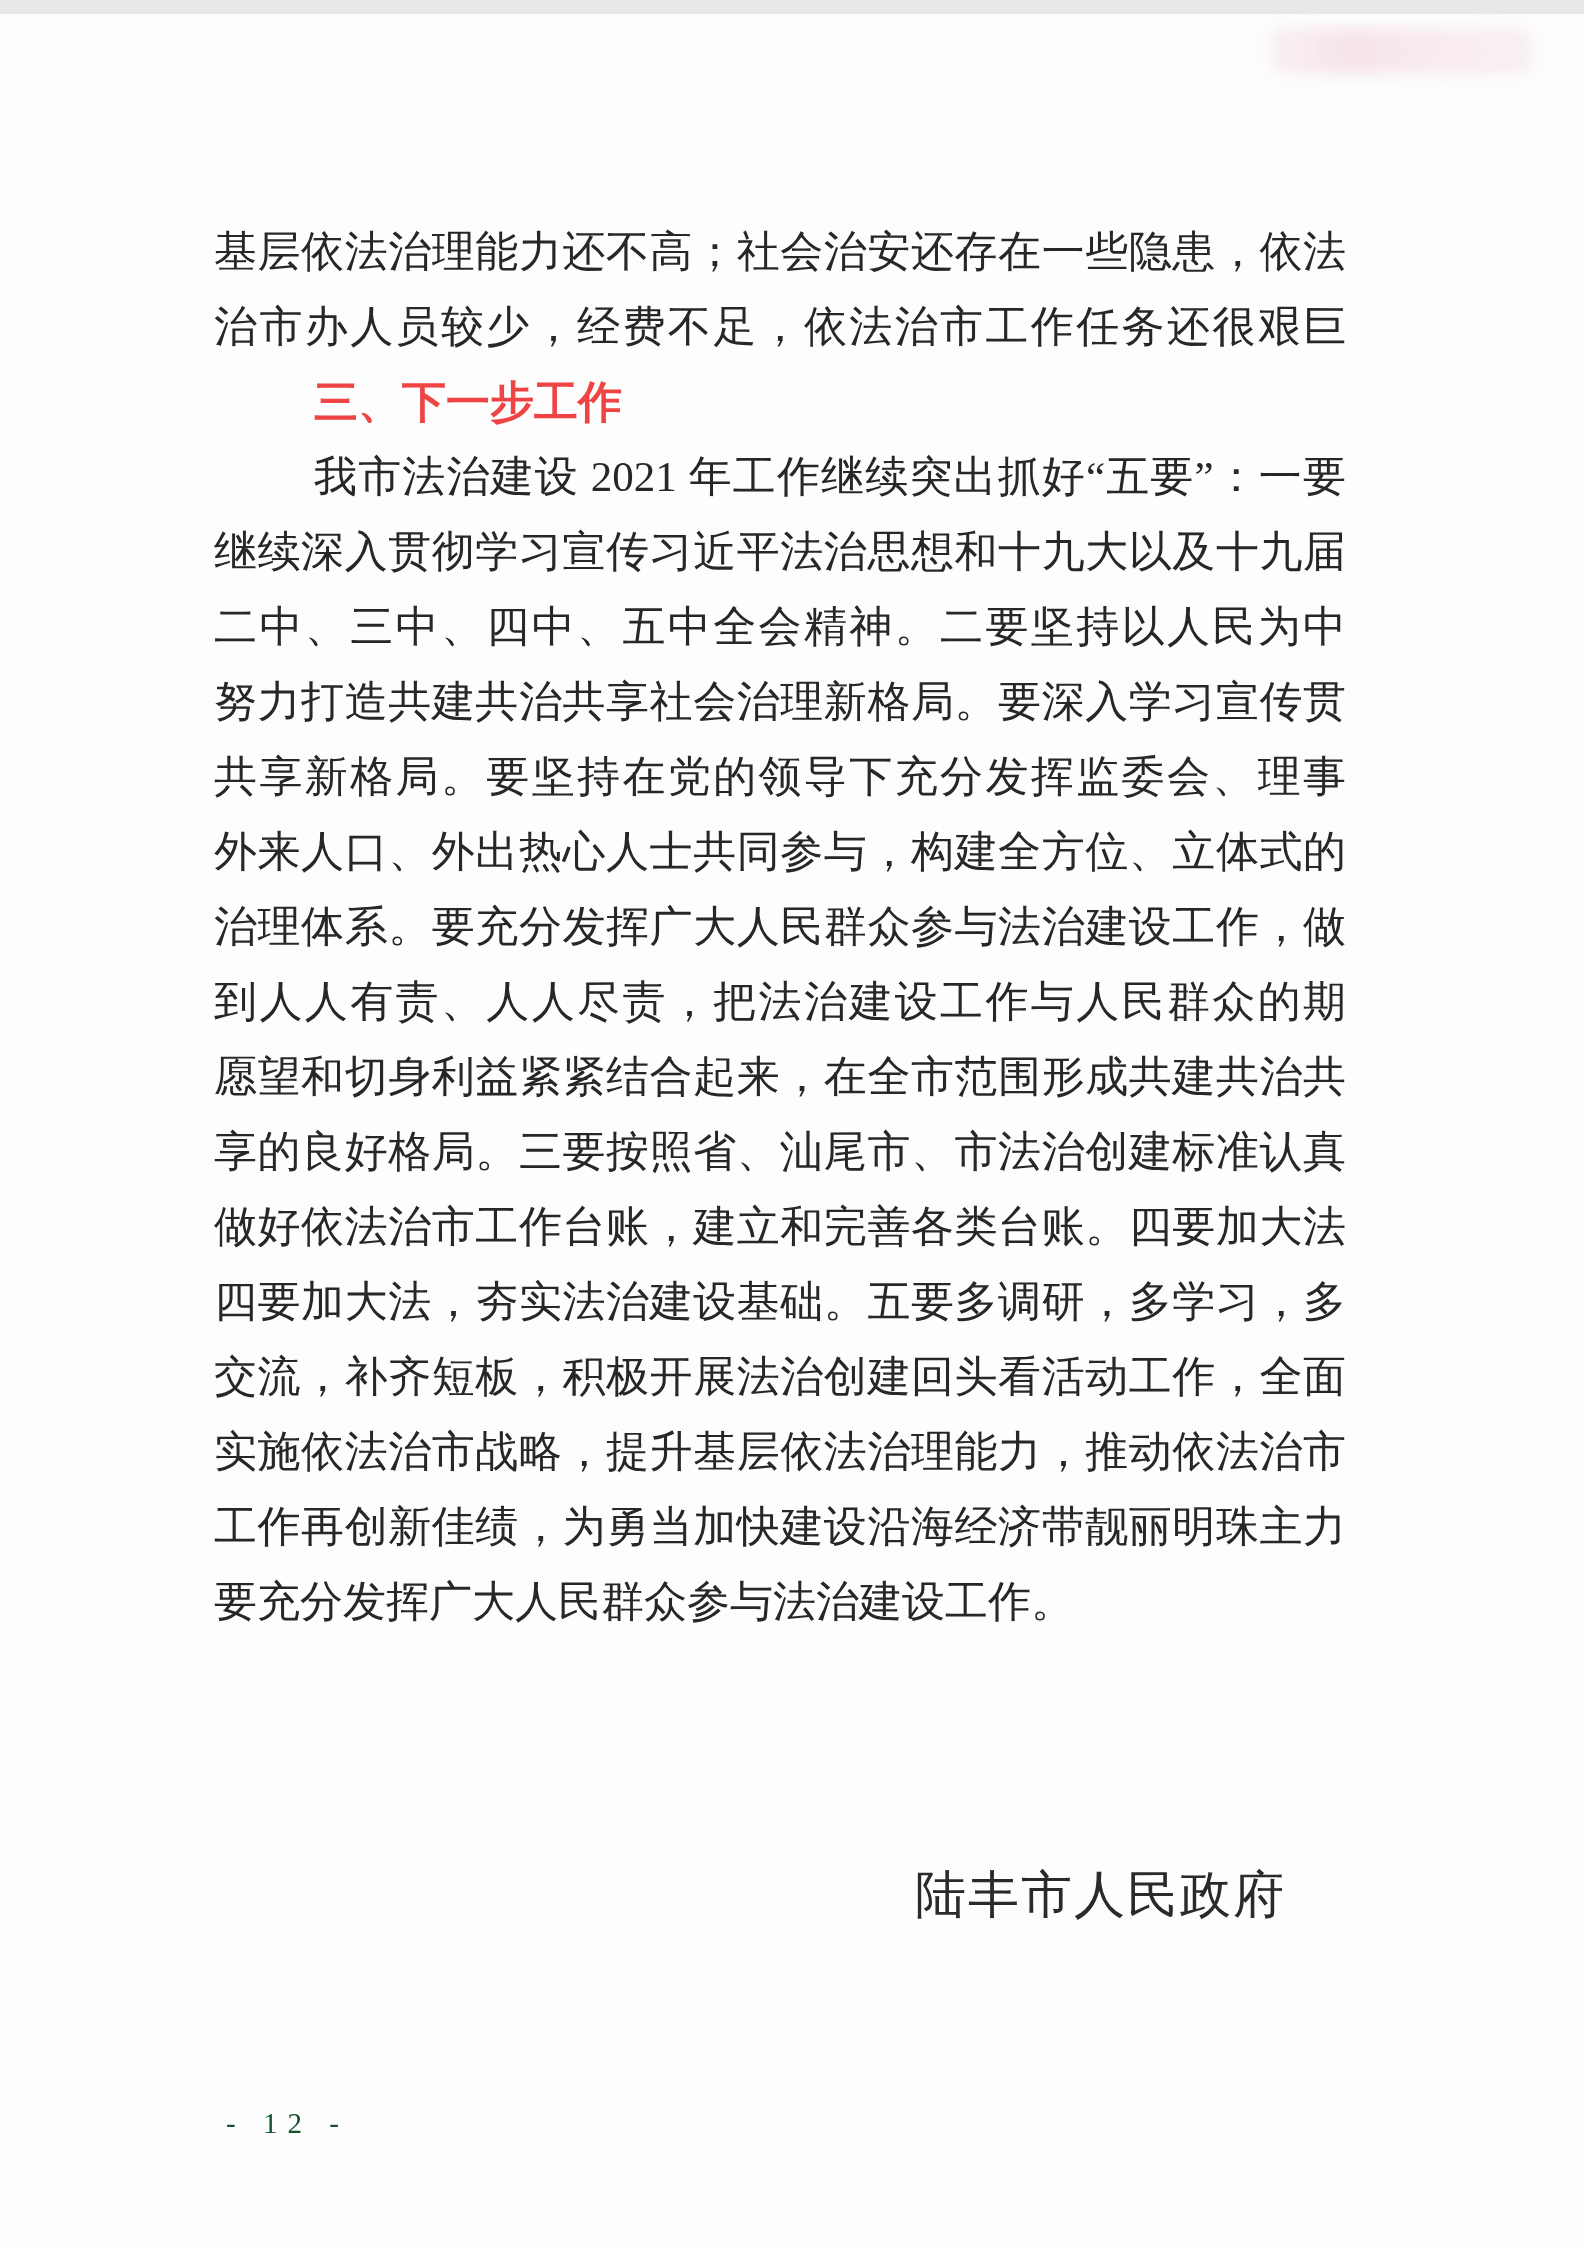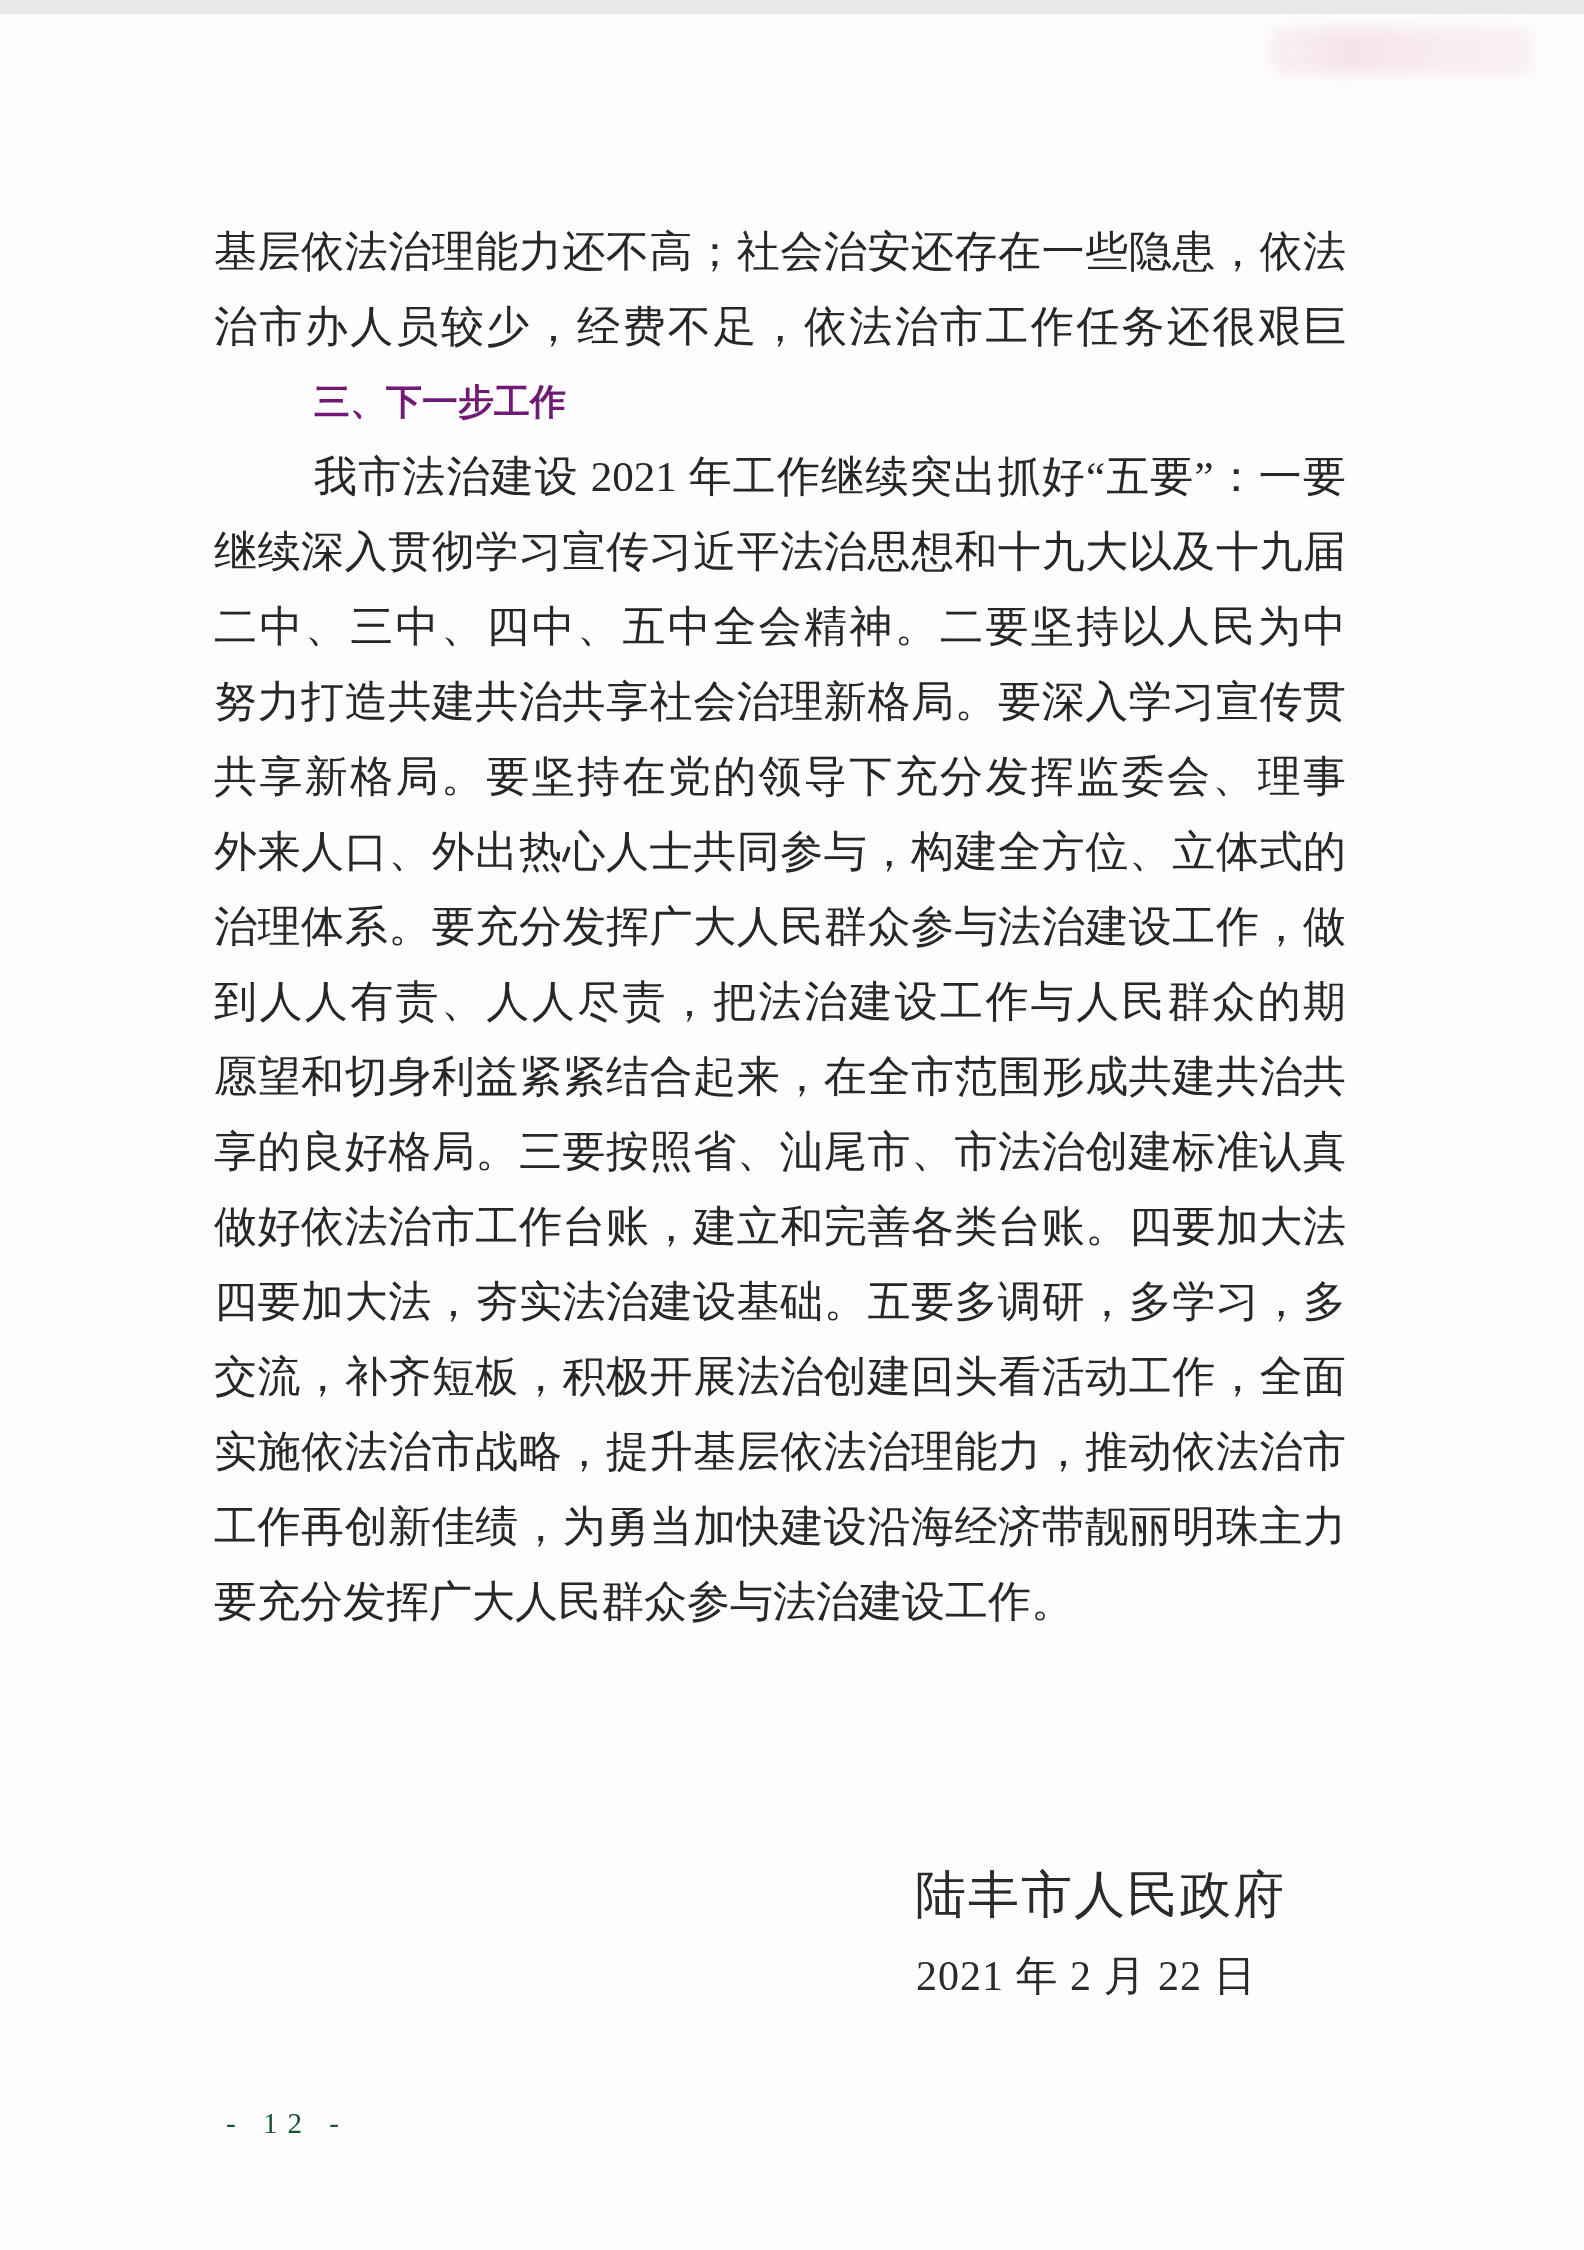--- a/index.html
+++ b/index.html
@@ -53,23 +53,23 @@
   }
   .line.short {
     text-align: left;
     text-align-last: left;
   }
   .heading {
     height: 75px;
     padding-left: 100px;
     font-family: "Liberation Sans", "DejaVu Sans", sans-serif;
     font-weight: bold;
-    font-size: 36px;
+    font-size: 44px;
     line-height: 75px;
-    color: #701a75;
+    color: #ef4444;
     text-align: right;
     text-align-last: left;
   }
   .signature {
     position: absolute;
     left: 915px;
     top: 1853px;
     font-size: 51px;
     line-height: 56px;
     letter-spacing: 2px;
@@ -121,17 +121,16 @@
     <div class="line">做好依法治市工作台账，建立和完善各类台账。四要加大法</div>
     <div class="line">四要加大法，夯实法治建设基础。五要多调研，多学习，多</div>
     <div class="line">交流，补齐短板，积极开展法治创建回头看活动工作，全面</div>
     <div class="line">实施依法治市战略，提升基层依法治理能力，推动依法治市</div>
     <div class="line">工作再创新佳绩，为勇当加快建设沿海经济带靓丽明珠主力</div>
     <div class="line short">要充分发挥广大人民群众参与法治建设工作。</div>
   </div>
 
   <div class="signature">陆丰市人民政府</div>
 
-  <div class="date">2021 年 2 月 22 日</div>
 
   <div class="page-number">- 12 -</div>
 
 </div>
 
 </body></html>

